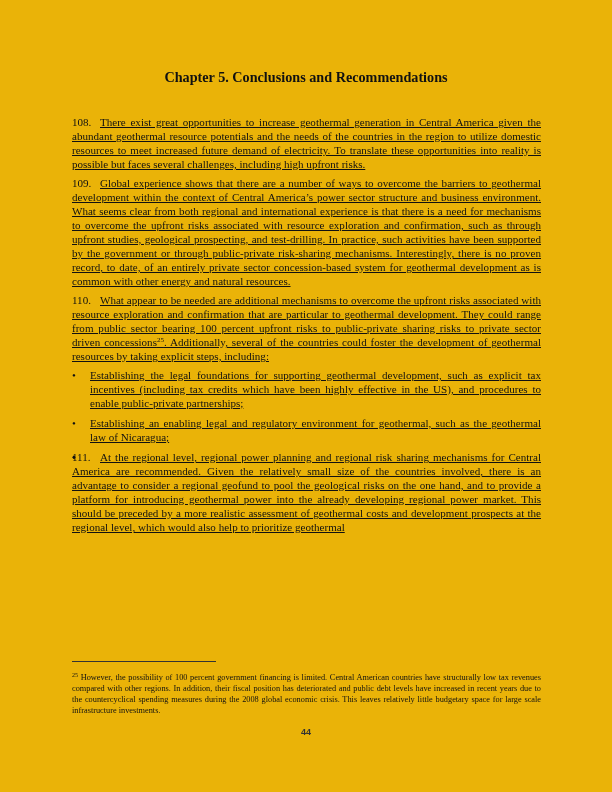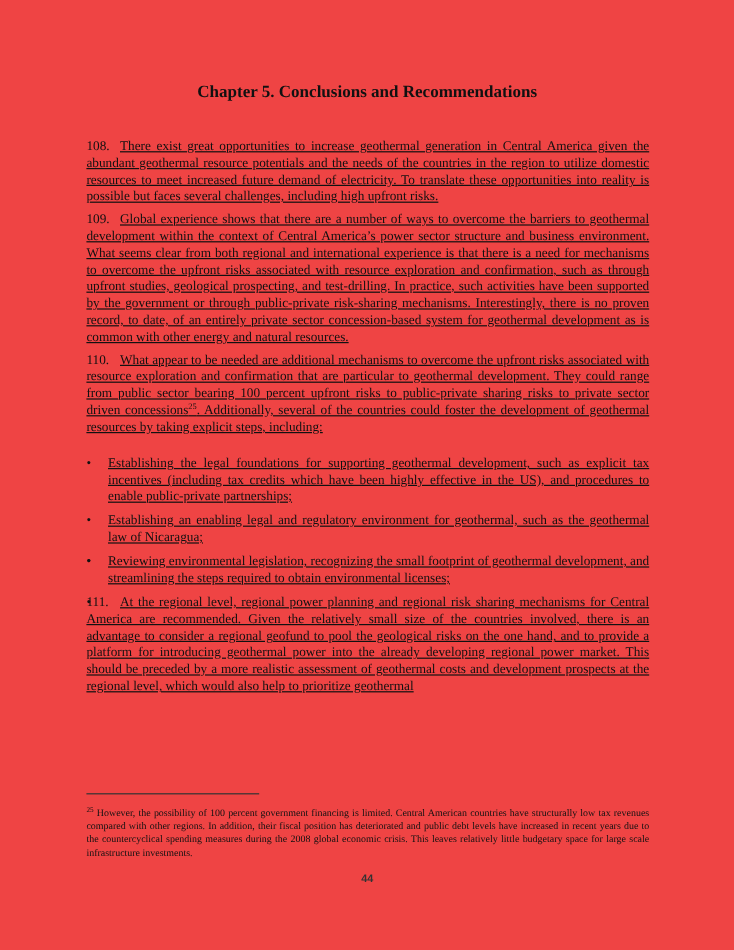--- a/index.html
+++ b/index.html
@@ -1,18 +1,18 @@
 <!DOCTYPE html>
 <html><head>
 <meta charset="utf-8">
 <style>
   html, body { margin: 0; padding: 0; background: #ffffff; }
   body { width: 612px; height: 792px; position: relative; overflow: hidden; }
   .page {
-    position: absolute; left: 0; top: 0; width: 612px; height: 792px; background: #ef4444;
+    position: absolute; left: 0; top: 0; width: 612px; height: 792px; background: #eab308;
     font-family: "Liberation Serif", "DejaVu Serif", serif; color: #111;
   }
   .title {
     position: absolute; top: 68px; left: 0; width: 612px; text-align: center;
     font-weight: bold; font-size: 14.2px; line-height: 18px;
   }
   .body {
     position: absolute; top: 115px; left: 72px; width: 469px;
     font-size: 11.05px; line-height: 14px; text-align: justify; text-decoration: underline;
   }
@@ -46,39 +46,38 @@
   <div class="body">
 
     <p class="para">
       <span class="num">108.</span><span>There exist great opportunities to increase geothermal generation in Central America given the abundant geothermal resource potentials and the needs of the countries in the region to utilize domestic resources to meet increased future demand of electricity. To translate these opportunities into reality is possible but faces several challenges, including high upfront risks.</span>
     </p>
 
     <p class="para">
       <span class="num">109.</span><span>Global experience shows that there are a number of ways to overcome the barriers to geothermal development within the context of Central America’s power sector structure and business environment. What seems clear from both regional and international experience is that there is a need for mechanisms to overcome the upfront risks associated with resource exploration and confirmation, such as through upfront studies, geological prospecting, and test-drilling. In practice, such activities have been supported by the government or through public-private risk-sharing mechanisms. Interestingly, there is no proven record, to date, of an entirely private sector concession-based system for geothermal development as is common with other energy and natural resources.</span>
     </p>
 
-    <p class="para" style="margin-bottom:16px;">
+    <p class="para" style="margin-bottom:5px;">
       <span class="num">110.</span><span>What appear to be needed are additional mechanisms to overcome the upfront risks associated with resource exploration and confirmation that are particular to geothermal development. They could range from public sector bearing 100 percent upfront risks to public-private sharing risks to private sector driven concessions</span><sup>25</sup><span>. Additionally, several of the countries could foster the development of geothermal resources by taking explicit steps, including:</span>
     </p>
 
     <ul class="bullets">
       <li>
         <span class="dot">•</span>
         <span>Establishing the legal foundations for supporting geothermal development, such as explicit tax incentives (including tax credits which have been highly effective in the US), and procedures to enable public-private partnerships;</span>
       </li>
       <li>
         <span class="dot">•</span>
         <span>Establishing an enabling legal and regulatory environment for geothermal, such as the geothermal law of Nicaragua;</span>
       </li>
       <li>
         <span class="dot">•</span>
       </li>
       <li>
         <span class="dot">•</span>
-        <span>Reviewing environmental legislation, recognizing the small footprint of geothermal development, and streamlining the steps required to obtain environmental licenses;</span>
       </li>
       <li style="margin-bottom:4px;">
         <span class="dot">•</span>
       </li>
     </ul>
 
     <p class="para">
       <span class="num">111.</span><span>At the regional level, regional power planning and regional risk sharing mechanisms for Central America are recommended. Given the relatively small size of the countries involved, there is an advantage to consider a regional geofund to pool the geological risks on the one hand, and to provide a platform for introducing geothermal power into the already developing regional power market.  This should be preceded by a more realistic assessment of geothermal costs and development prospects at the regional level, which would also help to prioritize geothermal</span>
     </p>
   </div>

